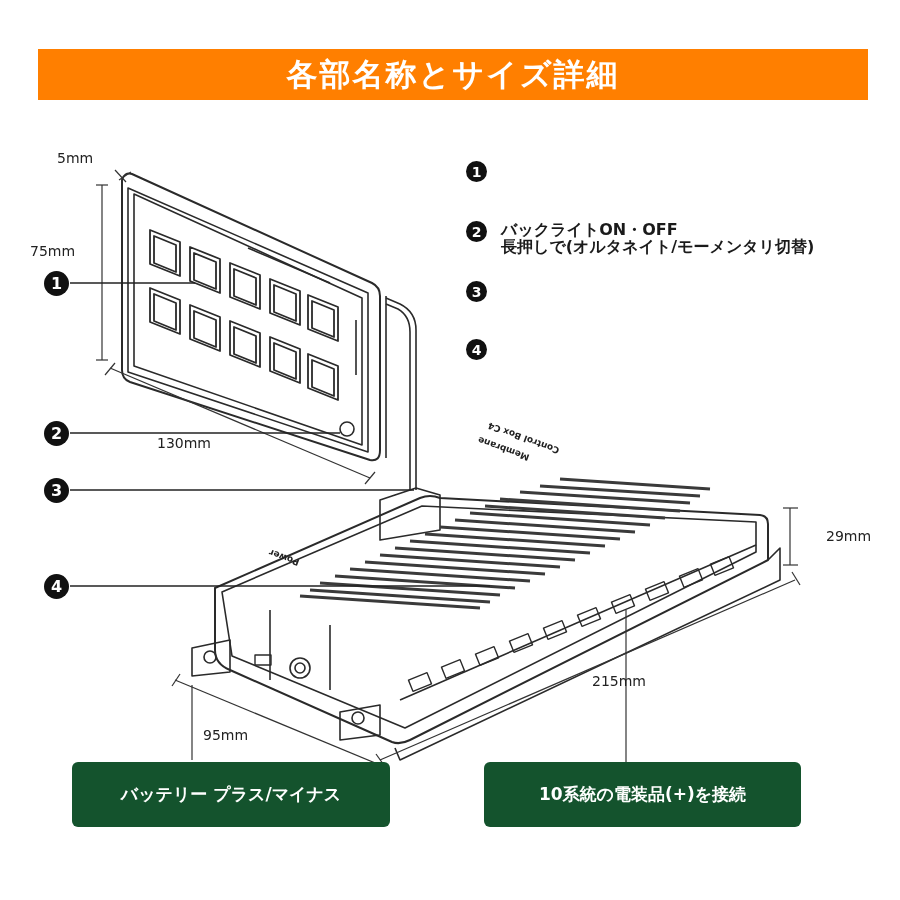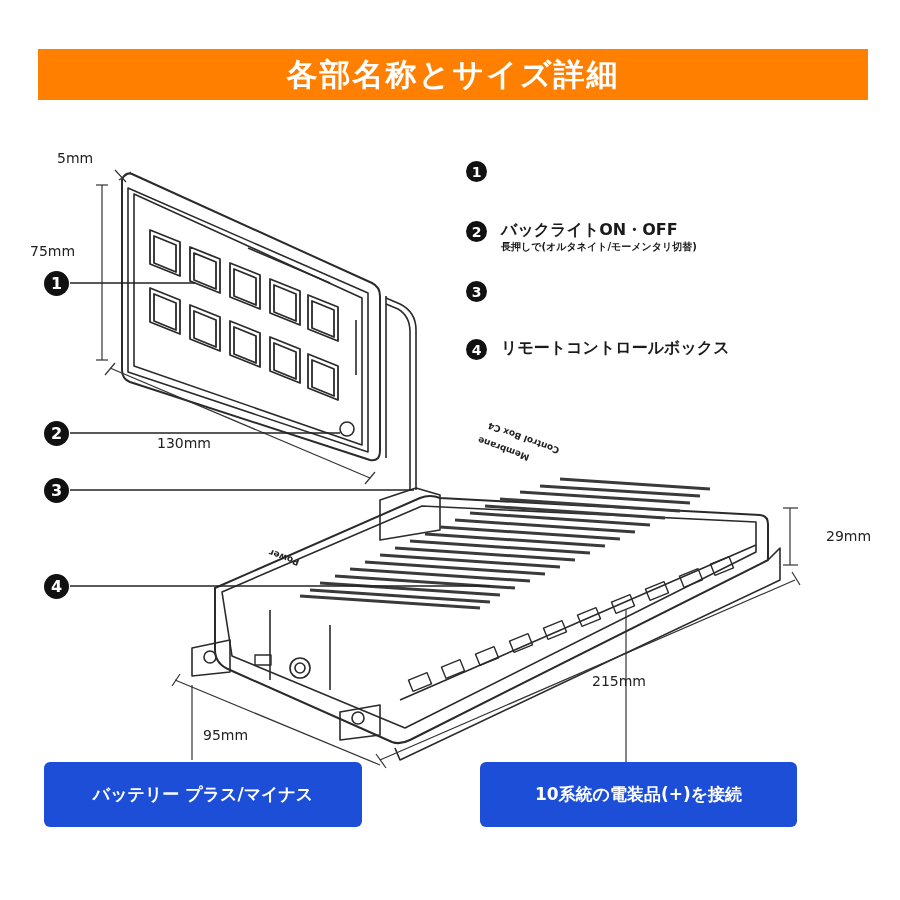--- a/index.html
+++ b/index.html
@@ -7,27 +7,27 @@
       font-family: "DejaVu Sans", "Liberation Sans", sans-serif; color: #1a1a1a; }
     .banner { position: absolute; left: 38px; top: 12px; width: 830px; height: 51px;
       background: #ff7f00; display: flex; align-items: center; justify-content: center; margin-top: 37px; }
     .banner-title { color: #ffffff; font-size: 31px; font-weight: bold; letter-spacing: 2px; }
     .legend { position: absolute; left: 466px; top: 155px; width: 420px; }
     .legend-item { position: absolute; left: 0; display: flex; align-items: flex-start; }
     .num-badge { width: 21px; height: 21px; border-radius: 50%; background: #111; color: #fff;
       font-size: 14px; font-weight: bold; display: flex; align-items: center; justify-content: center;
       flex: none; margin-top: 2px; }
     .legend-text { margin-left: 14px; font-size: 16px; font-weight: bold; line-height: 22px; white-space: nowrap; }
-    .legend-sub { display: block; font-size: 10px; line-height: 12px; font-weight: bold; }
+    .legend-sub { display: block; font-size: 16px; line-height: 12px; font-weight: bold; }
     .drawing { position: absolute; left: 0; top: 0; width: 900px; height: 900px; }
     .dim { position: absolute; font-size: 14px; color: #222; font-family: "DejaVu Sans", sans-serif; }
     .callout-badge { position: absolute; width: 25px; height: 25px; border-radius: 50%; background: #111;
       color: #fff; font-size: 16px; font-weight: bold; display: flex; align-items: center; justify-content: center; }
-    .label-box { position: absolute; background: #1d4ed8; color: #fff; border-radius: 6px;
-      display: flex; align-items: center; justify-content: center; font-size: 17px; font-weight: bold; }
+    .label-box { position: absolute; background: #14532d; color: #fff; border-radius: 6px;
+      display: flex; align-items: center; justify-content: center; font-size: 17px; font-weight: bold; margin-left: 28px; }
   </style>
 </head>
 <body>
 
 <div class="banner">
   <span class="banner-title">各部名称とサイズ詳細</span>
 </div>
 
 <svg class="drawing" viewBox="0 0 900 900" xmlns="http://www.w3.org/2000/svg">
   <g fill="none" stroke="#2a2a2a" stroke-width="1.6" stroke-linejoin="round">
@@ -177,18 +177,17 @@
     <span class="legend-text">
       <span>バックライトON・OFF</span>
       <span class="legend-sub">長押しで(オルタネイト/モーメンタリ切替)</span>
     </span>
   </div>
   <div class="legend-item" style="top:124px;">
     <span class="num-badge">3</span>
   </div>
   <div class="legend-item" style="top:182px;">
     <span class="num-badge">4</span>
-    <span class="legend-text">リモートコントロールボックス</span>
   </div>
 </div>
 
 <div class="label-box" style="left:44px; top:762px; width:318px; height:65px;">バッテリー プラス/マイナス</div>
-<div class="label-box" style="left:480px; top:762px; width:317px; height:65px;">10系統の電装品(+)を接続</div>
+<div class="label-box" style="left:456px; top:762px; width:317px; height:65px;">10系統の電装品(+)を接続</div>
 
 </body></html>

